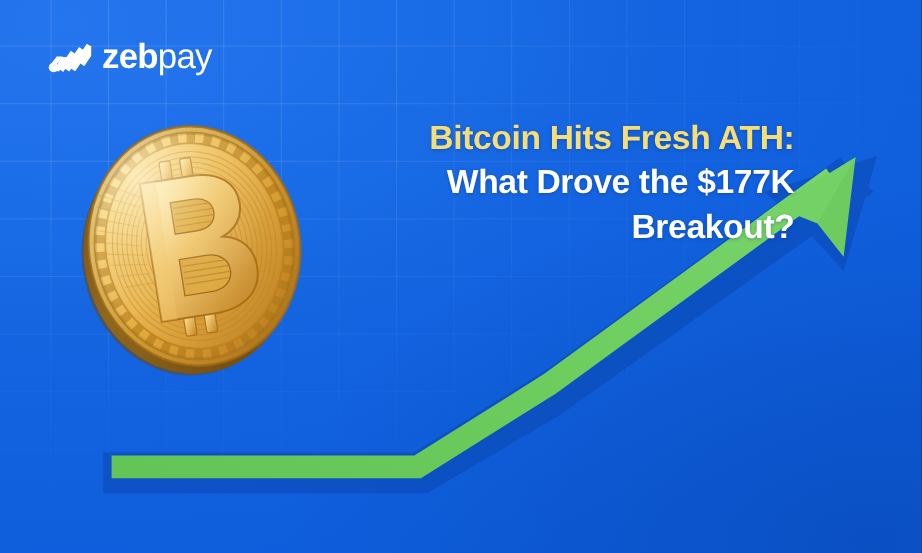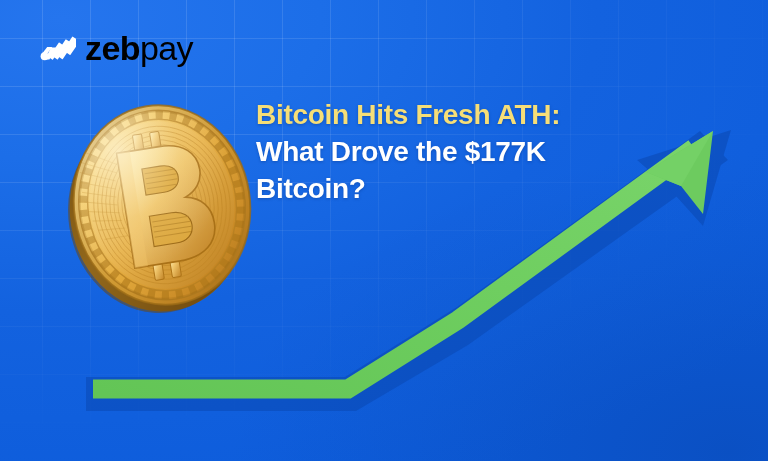--- a/index.html
+++ b/index.html
@@ -35,21 +35,21 @@
   }
 
   
   .logo {
     position:absolute; left:40px; top:31px;
     display:flex; align-items:center; gap:9px;
     height:34px;
   }
   .logo-mark { width:36px; height:26px; display:block; }
   .logo-word {
-    font-size:34px; line-height:29px; color:#000000;
+    font-size:29px; line-height:29px; color:#ffffff;
     letter-spacing:-0.6px;
     text-align:center;
   }
   .logo-word .w-zeb { font-weight:bold; }
   .logo-word .w-pay { font-weight:400; }
 
   
   .arrow-svg {
     position:absolute; left:0; top:0;
     width:768px; height:461px;
@@ -58,22 +58,23 @@
 
   
   .coin-wrap {
     position:absolute; left:62px; top:100px;
     width:200px; height:215px;
   }
   .coin-svg { width:100%; height:100%; display:block; }
 
   
   .headline {
-    position:absolute; left:256px; top:96px;
+    position:absolute; left:280px; top:96px;
     width:382px;
+    text-align:right;
   }
   .headline .line {
     display:block;
     font-size:28px;
     line-height:37px;
     font-weight:bold;
     letter-spacing:-0.3px;
     white-space:nowrap;
     text-shadow:0 1px 3px rgba(5,40,110,0.35);
   }
@@ -253,16 +254,16 @@
       </g>
     </svg>
     <div class="logo-word">
       <span class="w-zeb">zeb</span><span class="w-pay">pay</span>
     </div>
   </div>
 
   <div class="headline">
     <span class="line l1">Bitcoin Hits Fresh ATH:</span>
     <span class="line l2">What Drove the $177K</span>
-    <span class="line l3">Bitcoin?</span>
+    <span class="line l3">Breakout?</span>
   </div>
 
 </div>
 
 </body></html>

